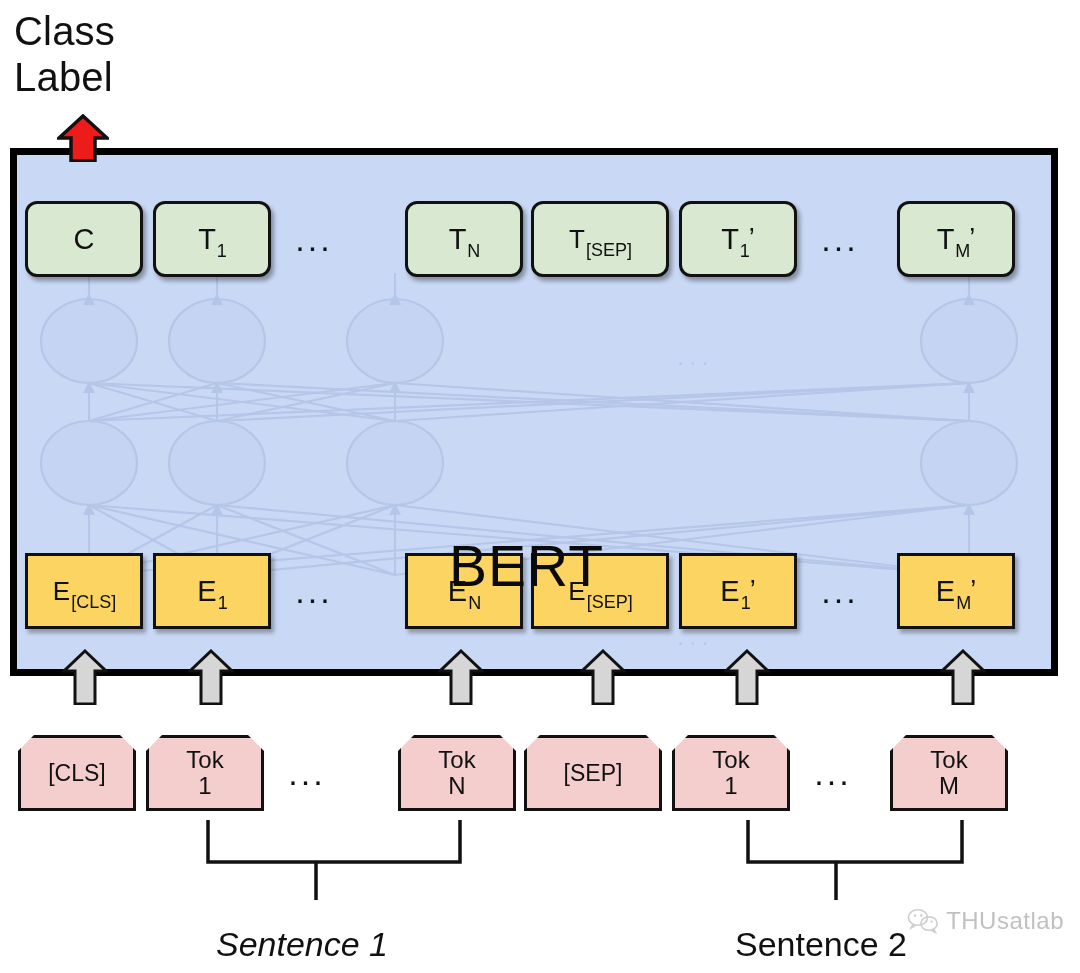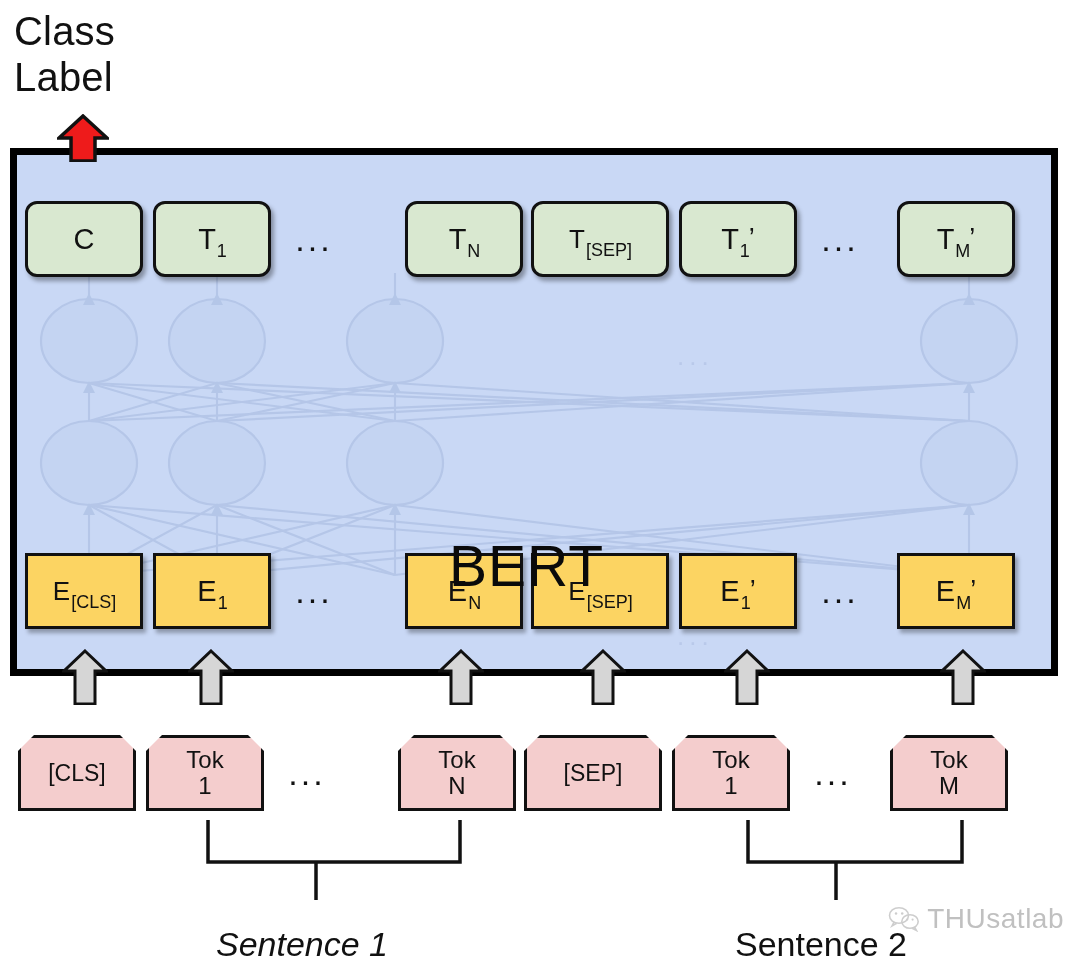--- a/index.html
+++ b/index.html
@@ -228,21 +228,21 @@
     position: absolute;
     right: 16px;
     bottom: 38px;
     display: flex;
     align-items: center;
     gap: 7px;
     opacity: 0.62;
     z-index: 9;
   }
   #watermark .wm-text {
-    font-size: 28px;
+    font-size: 24px;
     color: #9a9a9a;
     letter-spacing: 0.5px;
   }
 </style>
 </head>
 <body>
 
 <div id="canvas">
 
   <div id="class-label">Class

